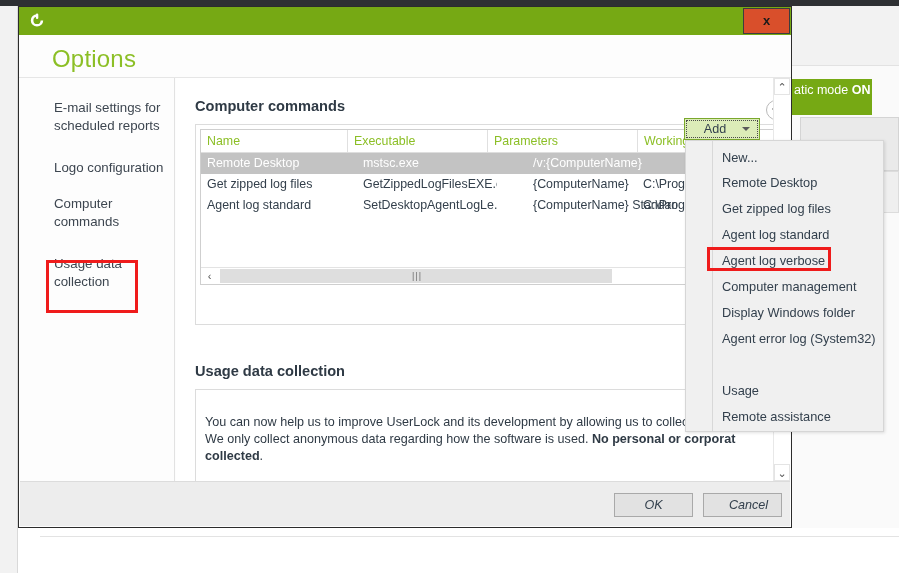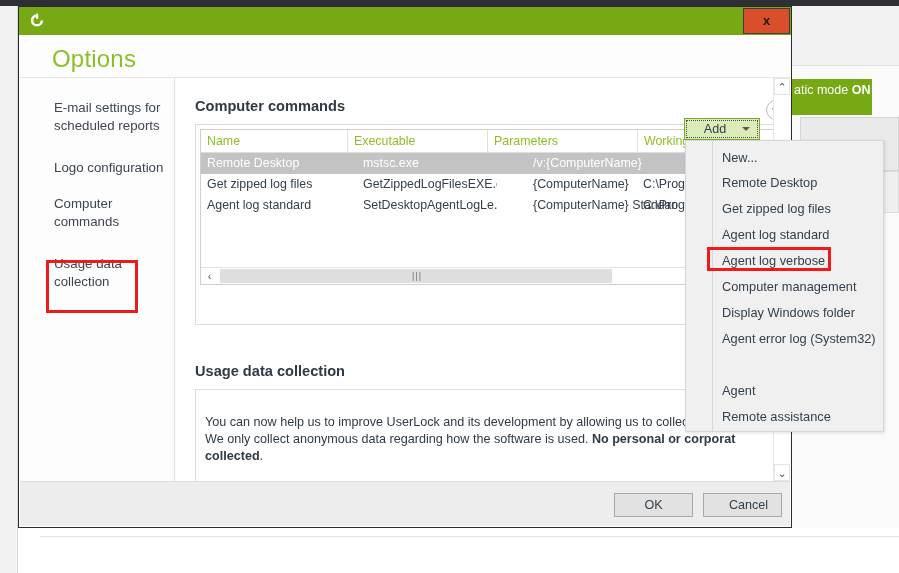--- a/index.html
+++ b/index.html
@@ -207,21 +207,21 @@
   .vs-arrow.dn{bottom:0;}
 
   
   .footer{
     position:absolute;left:1px;right:1px;bottom:1px;height:45px;
     background:#ededed;border-top:1px solid #dcdcdc;box-sizing:border-box;
   }
   .fbtn{
     position:absolute;top:11px;width:79px;height:24px;
     background:#e2e2e2;border:1px solid #a9a9a9;box-sizing:border-box;
-    font-size:12.6px;color:#33404d;text-align:center;line-height:22px;cursor:pointer;
+    font-size:12.6px;color:#33404d;text-align:center;line-height:22px;cursor:pointer;font-style:italic;
   }
   #btn-ok{left:594px;}
   #btn-cancel{left:683px;padding-left:12px;}
 
   
   #addbtn{
     position:absolute;left:684px;top:118px;width:76px;height:22px;
     background:#dcecb8;border:1px solid #7aa82c;box-sizing:border-box;
     cursor:pointer;z-index:40;
   }
@@ -382,16 +382,16 @@
 <div id="dropdown">
   <div class="gutter"></div>
   <div class="menu-item" style="top:4px">New...</div>
   <div class="menu-item" style="top:29px">Remote Desktop</div>
   <div class="menu-item" style="top:55px">Get zipped log files</div>
   <div class="menu-item" style="top:81px">Agent log standard</div>
   <div class="menu-item" style="top:107px">Agent log verbose</div>
   <div class="menu-item" style="top:133px">Computer management</div>
   <div class="menu-item" style="top:159px">Display Windows folder</div>
   <div class="menu-item" style="top:185px">Agent error log (System32)</div>
-  <div class="menu-item" style="top:237px">Agent</div>
+  <div class="menu-item" style="top:237px">Usage</div>
   <div class="menu-item" style="top:263px">Remote assistance</div>
 </div>
 <div class="menu-hl" style="position:absolute;left:707px;top:247px;width:124px;height:24px;border:3px solid #ef1b1b;box-sizing:border-box;z-index:60;"></div>
 
 </body></html>

